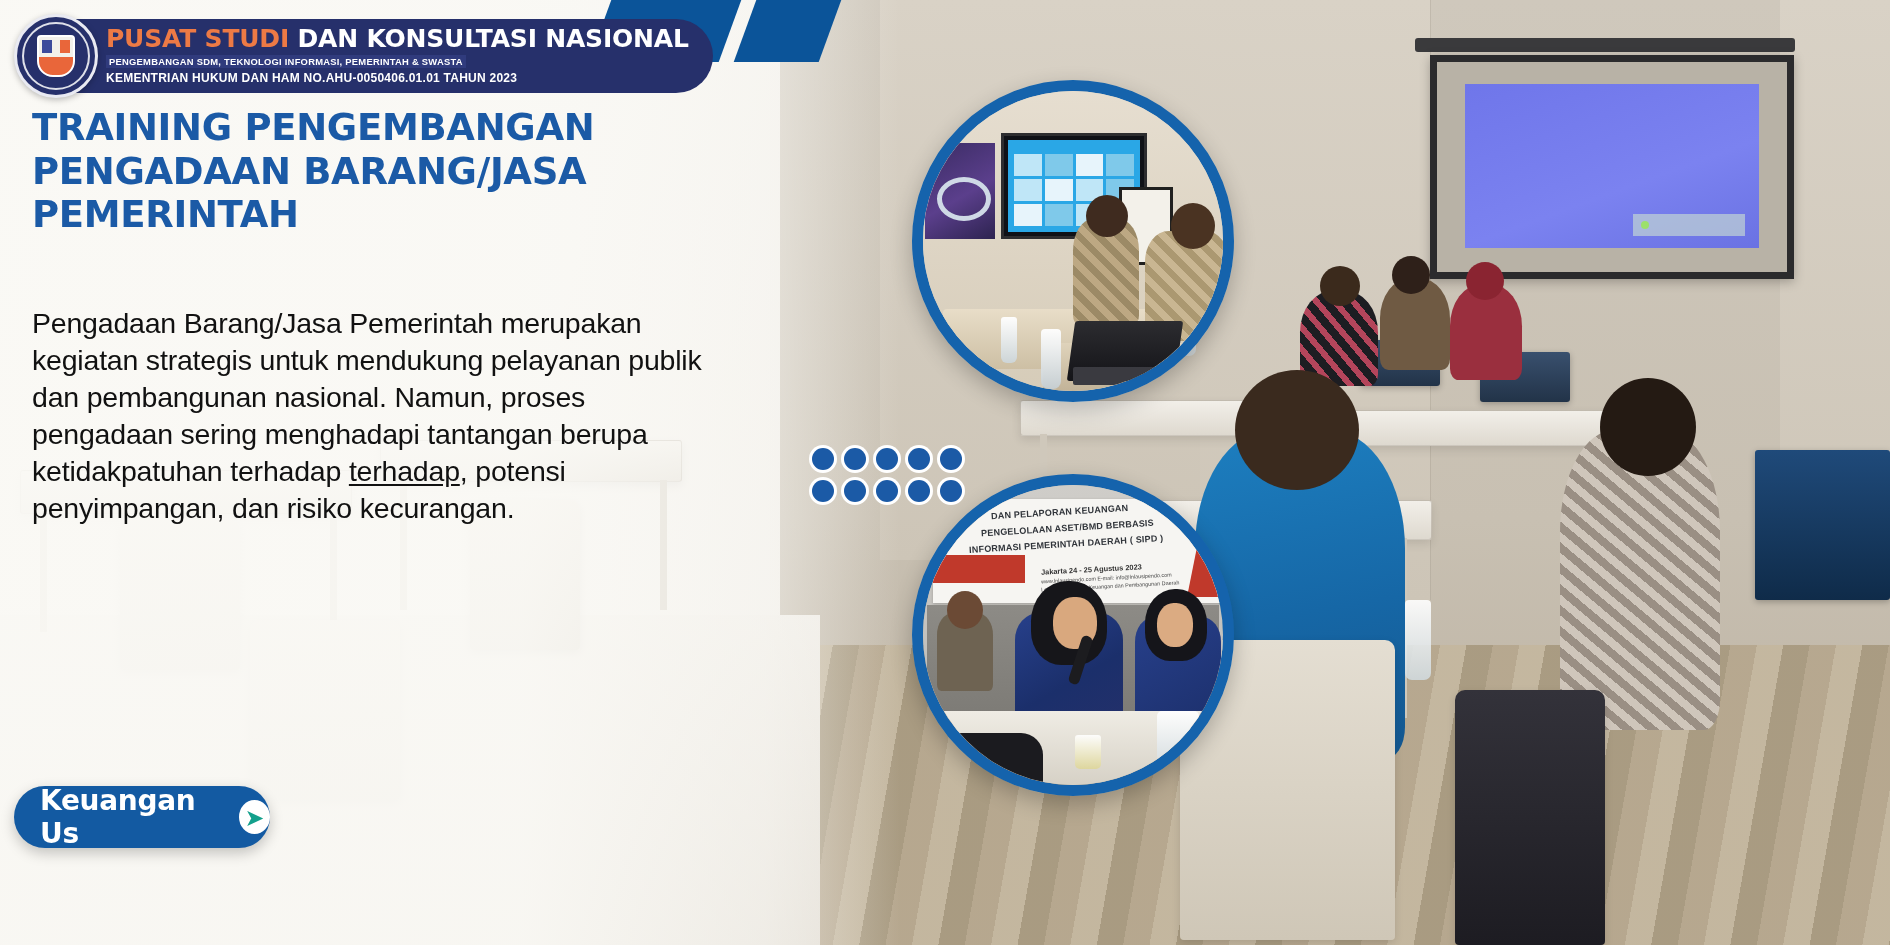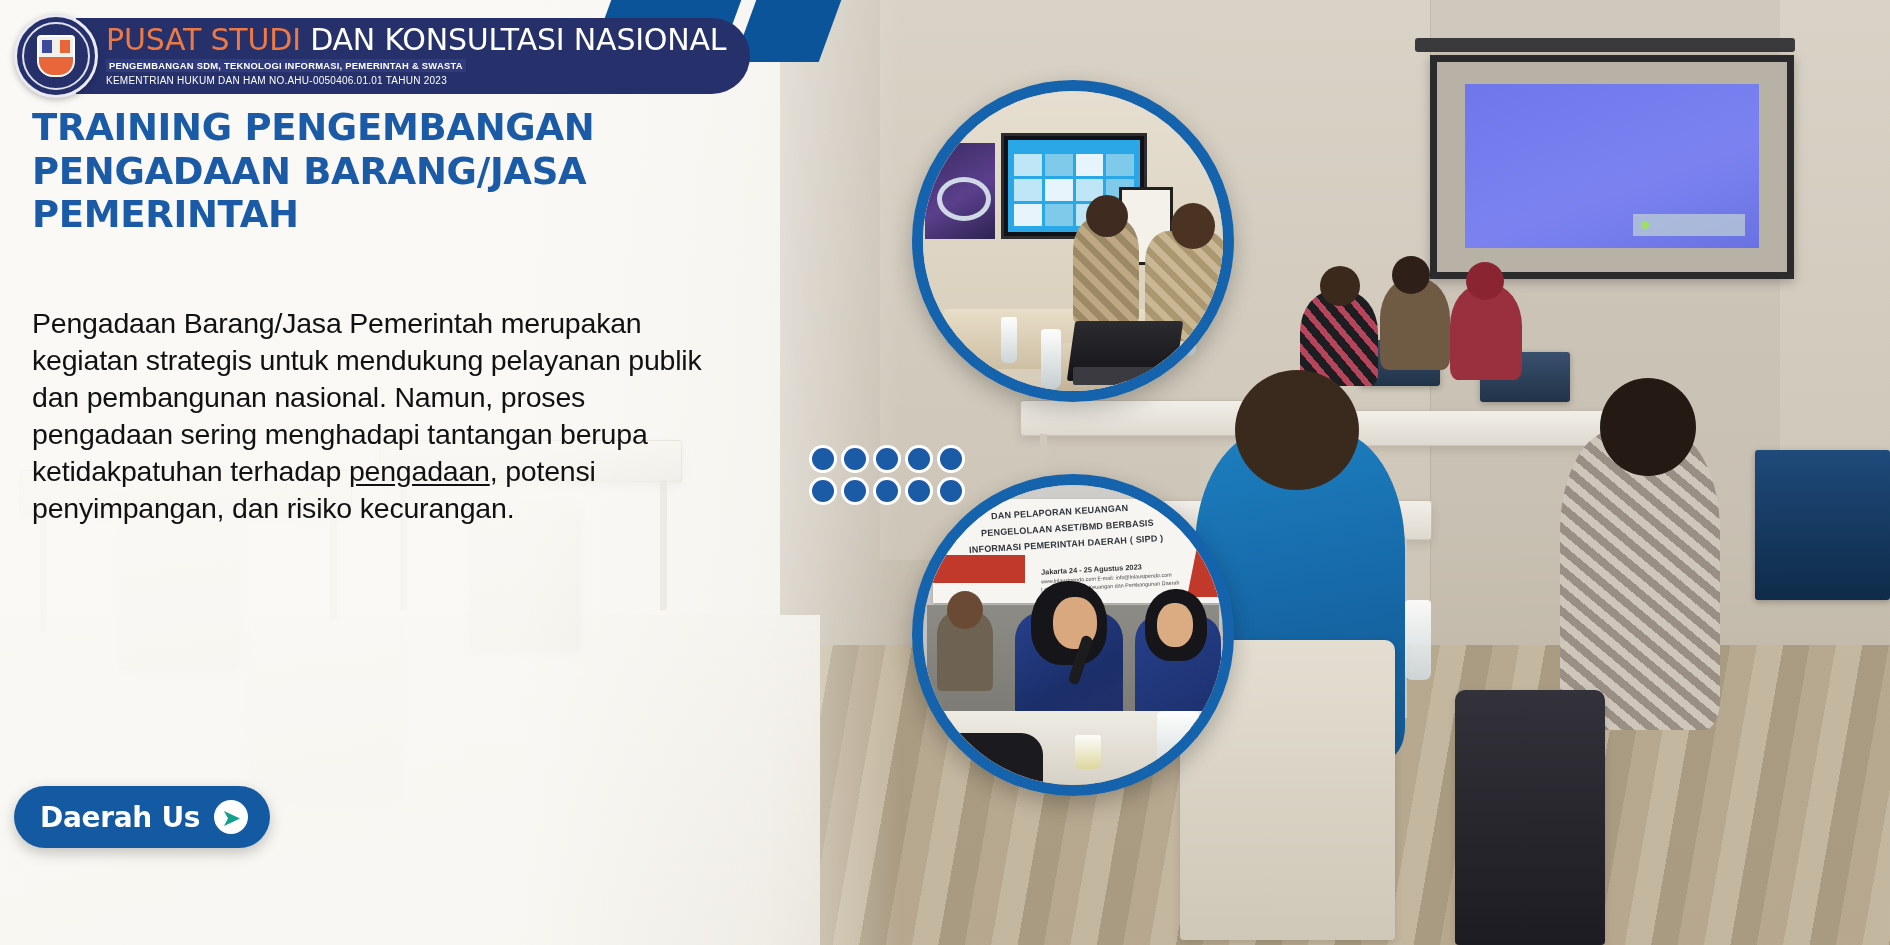--- a/index.html
+++ b/index.html
@@ -63,27 +63,27 @@
       background:#26306b;border:3px solid #e9eaf2;z-index:3;
       display:flex;align-items:center;justify-content:center;box-shadow:0 2px 6px rgba(0,0,0,.25);}
   .logo-ring{position:absolute;inset:5px;border-radius:50%;border:2px solid #fff;opacity:.85;}
   .crest{width:34px;height:38px;border-radius:4px 4px 16px 16px;
       background:linear-gradient(180deg,#f2f0ea 0%,#f2f0ea 52%,#e9663a 52%,#e9663a 100%);
       border:2px solid #fff;position:relative;}
   .crest:before{content:"";position:absolute;left:3px;top:3px;width:10px;height:13px;background:#3b4a9b;}
   .crest:after{content:"";position:absolute;right:3px;top:3px;width:10px;height:13px;background:#e9663a;}
   .logo-text{margin-left:-22px;background:#26306b;border-radius:0 38px 38px 0;
       padding:7px 24px 8px 30px;min-width:300px;}
-  .lt-1{font-size:30px;font-weight:400;letter-spacing:-.2px;line-height:1.02;white-space:nowrap;
+  .lt-1{font-size:25px;font-weight:700;letter-spacing:-.2px;line-height:1.02;white-space:nowrap;
       font-family:"DejaVu Sans",sans-serif;}
   .lt-1 .orange{color:#ed7a45;}
   .lt-1 .white{color:#ffffff;}
   .lt-2{font-size:9.4px;font-weight:700;color:#ffffff;letter-spacing:.25px;margin-top:3px;
       background:#303b7d;display:inline-block;padding:1px 3px;white-space:nowrap;}
-  .lt-3{font-size:10px;font-weight:400;color:#ffffff;letter-spacing:.25px;margin-top:2px;white-space:nowrap;}
+  .lt-3{font-size:12px;font-weight:700;color:#ffffff;letter-spacing:.25px;margin-top:2px;white-space:nowrap;}
 
   
   .headline{position:absolute;left:32px;top:106px;width:640px;z-index:6;
       color:#1b5aa6;font-size:37px;font-weight:800;line-height:1.18;letter-spacing:-.3px;
       font-family:"DejaVu Sans",sans-serif;}
   .body-copy{position:absolute;left:32px;top:305px;width:680px;z-index:6;
       color:#111;font-size:28.5px;line-height:1.30;letter-spacing:-.2px;}
   .body-copy u{text-decoration:underline;text-underline-offset:3px;}
 
   
@@ -272,25 +272,25 @@
         <span class="white">DAN KONSULTASI NASIONAL</span>
       </div>
       <div class="lt-2">PENGEMBANGAN SDM, TEKNOLOGI INFORMASI, PEMERINTAH &amp; SWASTA</div>
       <div class="lt-3">KEMENTRIAN HUKUM DAN HAM NO.AHU-0050406.01.01 TAHUN 2023</div>
     </div>
   </div>
 
   <div class="headline">TRAINING PENGEMBANGAN PENGADAAN BARANG/JASA PEMERINTAH</div>
 
   <div class="body-copy">
-    <span>Pengadaan Barang/Jasa Pemerintah merupakan kegiatan strategis untuk mendukung pelayanan publik dan pembangunan nasional. Namun, proses pengadaan sering menghadapi tantangan berupa ketidakpatuhan terhadap </span><u>pengadaan</u><span>, potensi penyimpangan, dan risiko kecurangan.</span>
+    <span>Pengadaan Barang/Jasa Pemerintah merupakan kegiatan strategis untuk mendukung pelayanan publik dan pembangunan nasional. Namun, proses pengadaan sering menghadapi tantangan berupa ketidakpatuhan terhadap </span><u>terhadap</u><span>, potensi penyimpangan, dan risiko kecurangan.</span>
   </div>
 
   <div class="cta">
-    <span class="cta-label">Daerah Us</span>
+    <span class="cta-label">Keuangan Us</span>
     <span class="cta-circle">
       <span class="cta-arrow">➤</span>
     </span>
   </div>
 
   <div class="dots">
     <span class="dot"></span>
     <span class="dot"></span>
     <span class="dot"></span>
     <span class="dot"></span>

